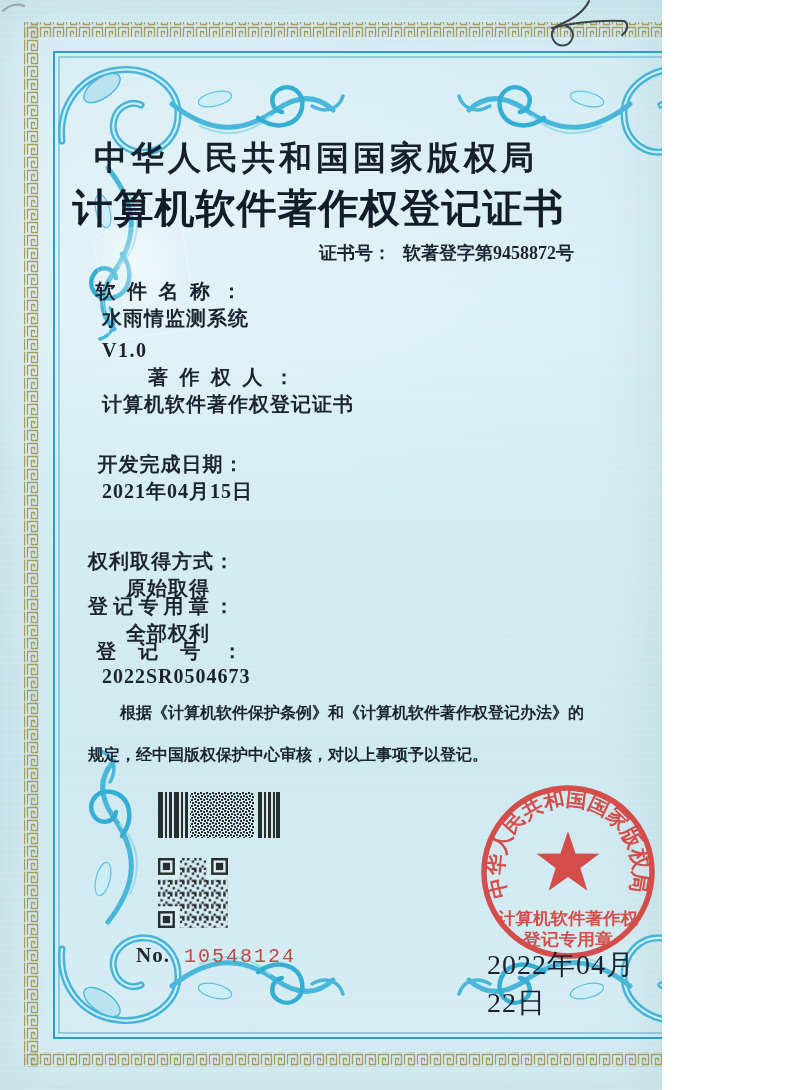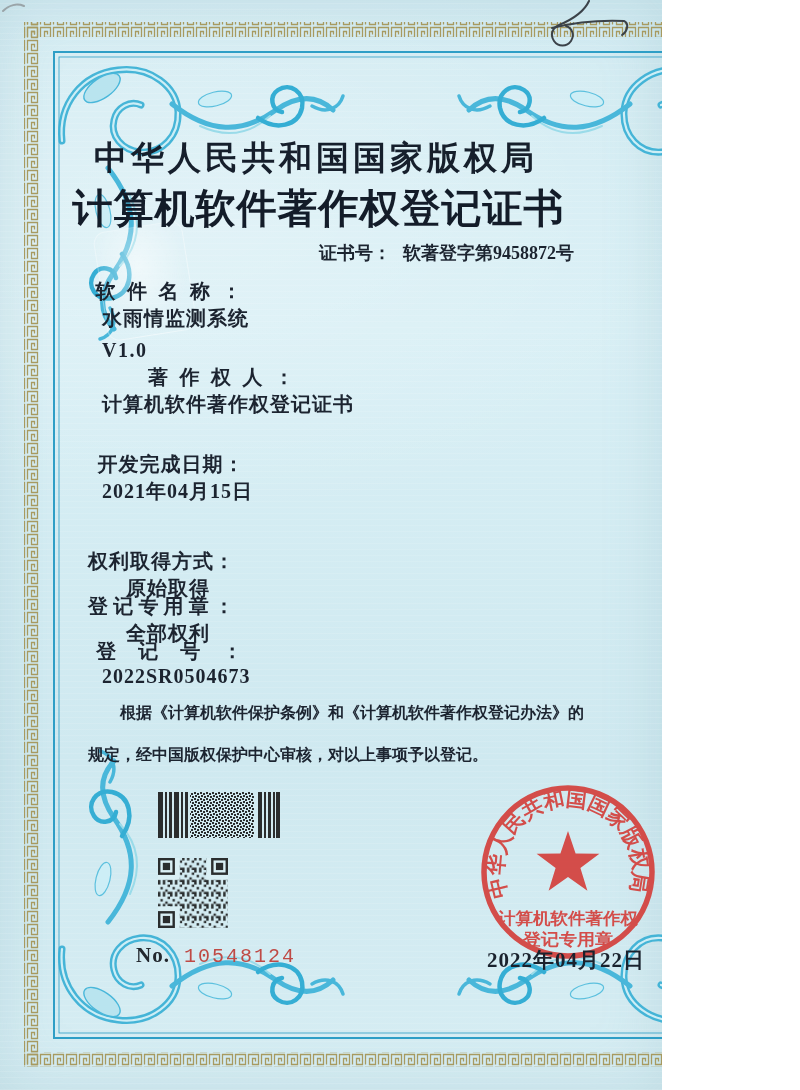--- a/index.html
+++ b/index.html
@@ -29,21 +29,21 @@
   .fvalue .l2 { display:block; margin-top:7px; letter-spacing:1.5px; }
   .r1 { top:278px; } .r2 { top:364px; } .r3 { top:451px; } .r4 { top:503px; }
   .r5 { top:548px; } .r6 { top:593px; } .r7 { top:638px; }
 
   .statement { left:88px; top:692px; width:634px; font-size:16px; font-weight:bold; line-height:42px; }
   .statement .ln1 { text-indent:2em; }
 
   .serial { left:136px; top:943px; font-size:21px; }
   .serial .no { font-weight:bold; letter-spacing:1px; color:#23282e; }
   .serial .num { margin-left:14px; font-family:Liberation Mono, monospace; font-size:20px; letter-spacing:2px; color:#bf4a45; }
-  .issuedate { left:487px; top:946px; font-size:21px; font-weight:bold; letter-spacing:1px; color:#1a222d; z-index:4; }
+  .issuedate { left:487px; top:946px; font-size:28px; font-weight:normal; letter-spacing:1px; color:#1a222d; z-index:4; }
 
   .emboss { position:absolute; left:100px; top:226px; width:88px; height:108px; z-index:2;
     border-radius:12px; transform:rotate(-9deg);
     background: radial-gradient(ellipse at 45% 35%, rgba(255,255,255,0.5), rgba(255,255,255,0) 72%);
     border:1px solid rgba(255,255,255,0.35); }
 
   .bcode { position:absolute; left:158px; top:792px; z-index:3; }
   .qr    { position:absolute; left:158px; top:858px; z-index:3; }
   .sealwrap { position:absolute; left:452px; top:756px; z-index:3; }
   .sealwrap text { font-family:"Liberation Serif","DejaVu Serif",serif; font-weight:bold; }

